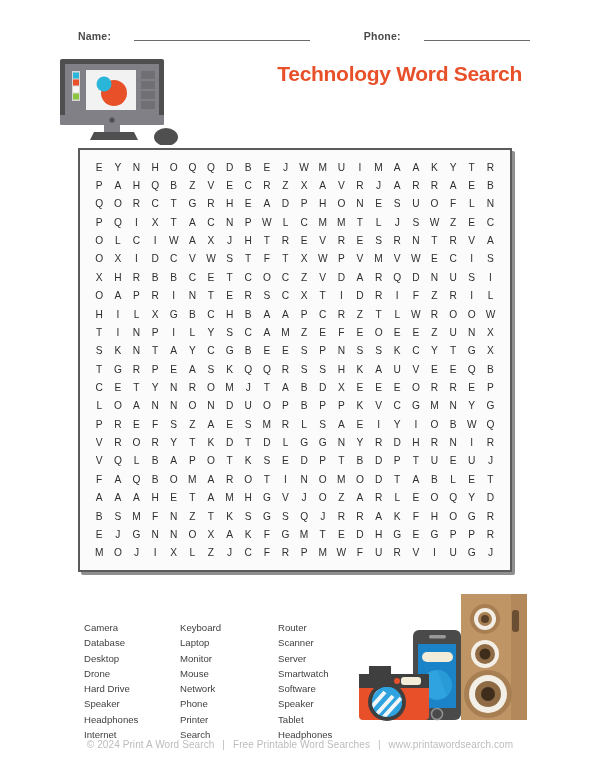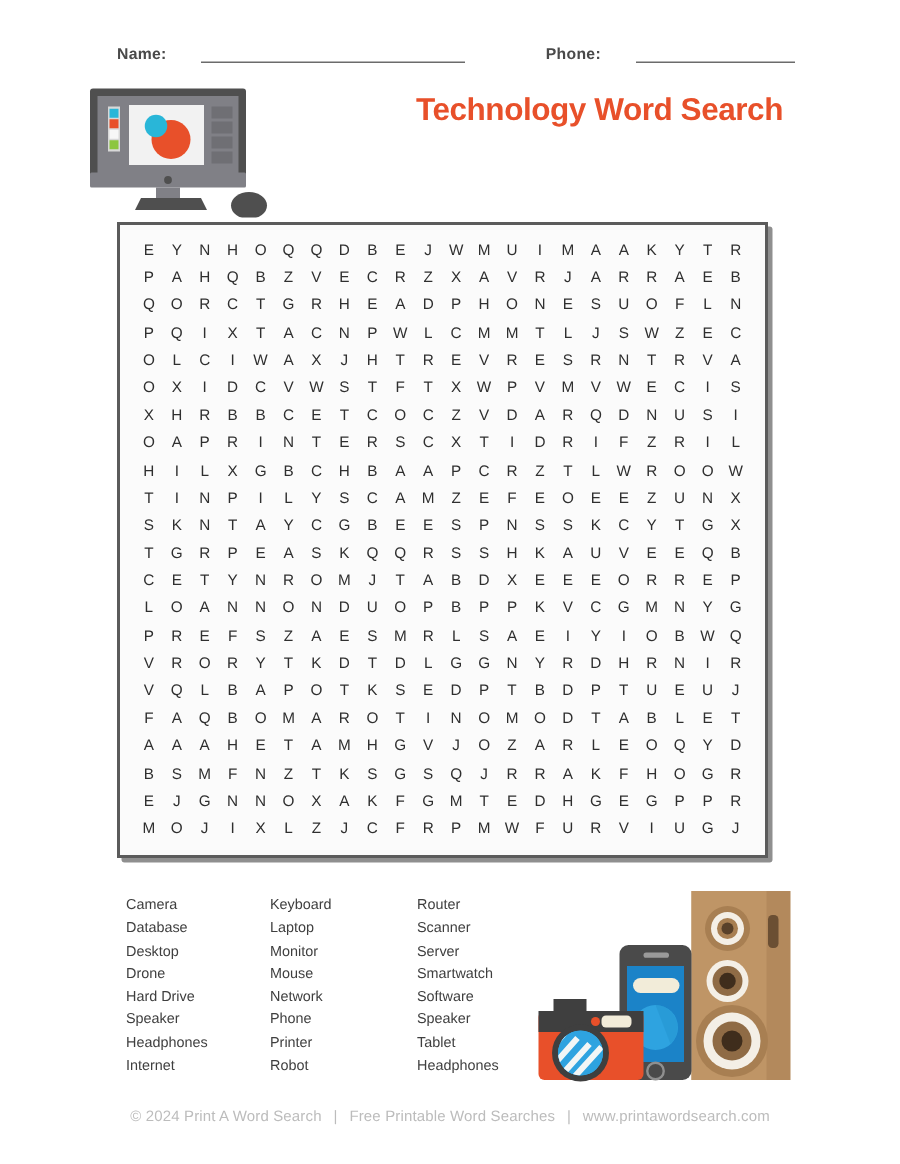--- a/index.html
+++ b/index.html
@@ -16,21 +16,21 @@
     color: #3b3b3b;
   }
 
   
   .namedate {
     position: absolute;
     top: 30px;
     left: 78px;
     width: 452px;
     display: flex;
-    align-items: flex-end;
+    align-items: flex-start;
     font-size: 10.5px;
     font-weight: bold;
     color: #4a4a4a;
     letter-spacing: 0.2px;
     gap: 19px;
   }
   .nd-label { white-space: nowrap; padding-right: 4px; }
   .nd-rule {
     border-bottom: 1.3px solid #6b6b6b;
     height: 10px;
@@ -106,21 +106,21 @@
     color: #2f2f2f;
     font-family: "Liberation Sans", sans-serif;
     letter-spacing: 0.2px;
     padding: 0;
   }
 
   
   .wordlist {
     position: absolute;
     left: 84px;
-    top: 596px;
+    top: 620px;
     width: 290px;
     display: flex;
     gap: 0px;
   }
   .wl-col {
     width: 96px;
   }
   .wl-col.col2 { width: 98px; }
   .wl-item {
     font-size: 9.6px;
@@ -746,21 +746,21 @@
       <div class="wl-item">Internet</div>
     </div>
   <div class="wl-col col2">
       <div class="wl-item">Keyboard</div>
       <div class="wl-item">Laptop</div>
       <div class="wl-item">Monitor</div>
       <div class="wl-item">Mouse</div>
       <div class="wl-item">Network</div>
       <div class="wl-item">Phone</div>
       <div class="wl-item">Printer</div>
-      <div class="wl-item">Robot</div>
+      <div class="wl-item">Search</div>
     </div>
   <div class="wl-col col3">
       <div class="wl-item">Router</div>
       <div class="wl-item">Scanner</div>
       <div class="wl-item">Server</div>
       <div class="wl-item">Smartwatch</div>
       <div class="wl-item">Software</div>
       <div class="wl-item">Speaker</div>
       <div class="wl-item">Tablet</div>
       <div class="wl-item">Headphones</div>

